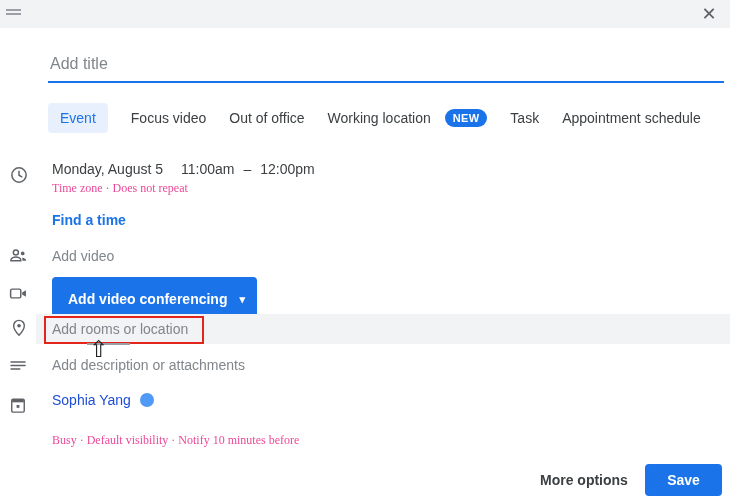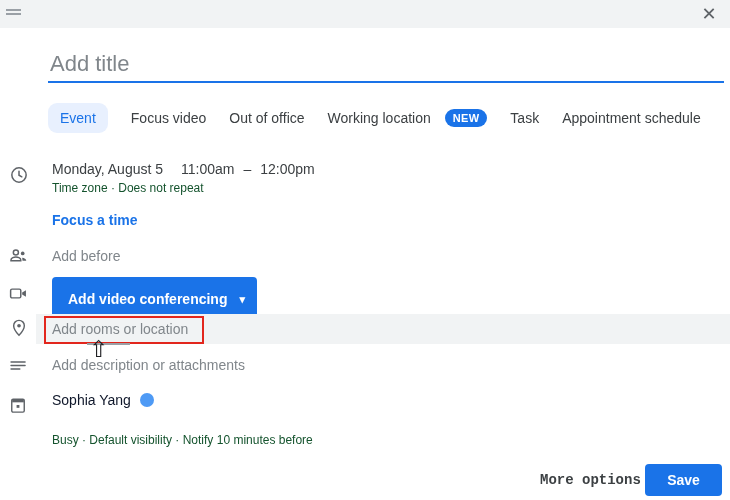--- a/index.html
+++ b/index.html
@@ -14,35 +14,35 @@
   .drag-handle i { display:block; width:15px; height:2px; background:#9aa0a6; margin-bottom:2px; }
   .close-btn {
     position:absolute; right:8px; top:1px; width:26px; height:26px; border:none; background:transparent;
     color:#5f6368; font-size:18px; line-height:26px; text-align:center; cursor:pointer; padding:0;
     font-family:"Liberation Sans", sans-serif;
   }
   
   .title-input {
     position:absolute; left:48px; top:47px; width:672px; height:32px;
     border:none; outline:none; border-bottom:2px solid #1a73e8;
-    font-size:22px; color:#3c4043; font-family:"Liberation Sans", sans-serif; background:transparent;
+    font-size:16px; color:#3c4043; font-family:"Liberation Sans", sans-serif; background:transparent;
   }
   .title-input::placeholder { color:#80868b; opacity:1; }
   
   .tabs { position:absolute; left:48px; top:102px; display:flex; align-items:center; gap:23px; white-space:nowrap; }
-  .tab { font-size:14px; color:#3c4043; padding:7px 0; border-radius:9px; cursor:pointer; display:flex; align-items:center; }
+  .tab { font-size:14px; color:#3c4043; padding:7px 0; border-radius:4px; cursor:pointer; display:flex; align-items:center; }
   .tab.selected { background:#e8f0fe; color:#1a73e8; padding:7px 12px; }
   .new-badge {
     display:inline-block; margin-left:14px; background:#1a73e8; color:#fff;
     font-size:11px; font-weight:bold; letter-spacing:.3px; padding:3px 8px; border-radius:10px;
   }
   
   .row-icon { position:absolute; width:20px; height:20px; }
   .ph { color:#80868b; font-size:14px; }
-  .sub { color:#14532d; font-size:12px; }
+  .sub { color:#ec4899; font-size:12px;font-family:Liberation Serif, serif; }
   
   .time-main { position:absolute; left:52px; top:161px; font-size:14px; color:#3c4043; cursor:pointer; }
   .time-main span { cursor:pointer; }
   .time-date { margin-right:18px; }
   .time-dash { margin:0 9px; color:#3c4043; }
   .time-sub { position:absolute; left:52px; top:181px; }
   .find-time { position:absolute; left:52px; top:212px; font-size:14px; font-weight:bold; color:#1a73e8; cursor:pointer; }
   .guests-text { position:absolute; left:52px; top:248px; cursor:text; }
   
   .video-btn {
@@ -52,27 +52,27 @@
   }
   .video-btn .caret { font-size:11px; line-height:1; }
   
   .location-bg { position:absolute; left:36px; top:314px; width:694px; height:30px; background:#f1f3f4; cursor:text; }
   .location-text { position:absolute; left:52px; top:321px; cursor:text; }
   .red-box { position:absolute; left:44px; top:316px; width:156px; height:24px; border:2px solid #e2261d; pointer-events:none; }
   .rooms-underline { position:absolute; left:87px; top:343px; width:43px; height:2px; background:#9aa0a6; pointer-events:none; }
   .cursor-arrow { position:absolute; left:89px; top:338px; font-size:23px; line-height:1; color:#202124; pointer-events:none; }
   .desc-text { position:absolute; left:52px; top:357px; cursor:text; }
   
-  .owner-row { position:absolute; left:52px; top:392px; display:flex; align-items:center; font-size:14px; color:#0f172a; cursor:pointer; }
+  .owner-row { position:absolute; left:52px; top:392px; display:flex; align-items:center; font-size:14px; color:#1d4ed8; cursor:pointer; }
   .color-dot { width:14px; height:14px; border-radius:50%; background:#4e9af5; margin-left:9px; }
   .owner-sub { position:absolute; left:52px; top:433px; }
   
   .more-options {
     position:absolute; left:524px; top:464px; height:32px; padding:0 16px; background:transparent; border:none;
-    font-size:14px; font-weight:bold; color:#3c4043; font-family:Liberation Mono, monospace; cursor:pointer;
+    font-size:14px; font-weight:bold; color:#3c4043; font-family:Liberation Sans, sans-serif; cursor:pointer;
   }
   .save-btn {
     position:absolute; left:645px; top:464px; width:77px; height:32px;
     background:#1a73e8; color:#fff; border:none; border-radius:4px;
     font-size:14px; font-weight:bold; font-family:"Liberation Sans", sans-serif; cursor:pointer;
   }
   svg { display:block; }
 </style>
 </head>
 <body>
@@ -115,31 +115,31 @@
     <svg width="20" height="20" viewBox="0 0 24 24">
       <circle cx="12" cy="12" r="8.6" fill="none" stroke="#5f6368" stroke-width="1.8"></circle>
       <path d="M12 7.5 V12.3 L15.4 14.2" fill="none" stroke="#5f6368" stroke-width="1.8" stroke-linecap="round"></path>
     </svg>
   </div>
   <div class="time-main">
     <span class="time-date">Monday, August 5</span><span>11:00am</span><span class="time-dash">–</span><span>12:00pm</span>
   </div>
   <div class="time-sub sub">Time zone · Does not repeat</div>
 
-  <div class="find-time">Focus a time</div>
+  <div class="find-time">Find a time</div>
 
   <div class="row-icon" style="left:8px; top:245px;">
     <svg width="21" height="21" viewBox="0 0 24 24">
       <circle cx="9" cy="8.6" r="2.9" fill="none" stroke="#5f6368" stroke-width="1.7"></circle>
       <path d="M3.4 18 v-0.9 c0-2.3 3.7-3.5 5.6-3.5 s5.6 1.2 5.6 3.5 V18 z" fill="none" stroke="#5f6368" stroke-width="1.7"></path>
       <circle cx="16.8" cy="9.6" r="2.1" fill="#5f6368"></circle>
       <path d="M16.2 14.6 c2.6 .4 4.6 1.5 4.6 3 V18 h-4.2 z" fill="#5f6368"></path>
     </svg>
   </div>
-  <div class="guests-text ph">Add before</div>
+  <div class="guests-text ph">Add video</div>
 
   <div class="row-icon" style="left:8px; top:283px;">
     <svg width="21" height="21" viewBox="0 0 24 24">
       <rect x="3" y="7" width="11.6" height="10" rx="1.6" fill="none" stroke="#5f6368" stroke-width="1.7"></rect>
       <path d="M16.2 10.8 L20.5 8.2 v7.6 L16.2 13.2 z" fill="#5f6368"></path>
     </svg>
   </div>
   <button class="video-btn">
     <span>Add video conferencing</span>
     <span class="caret">▾</span>

